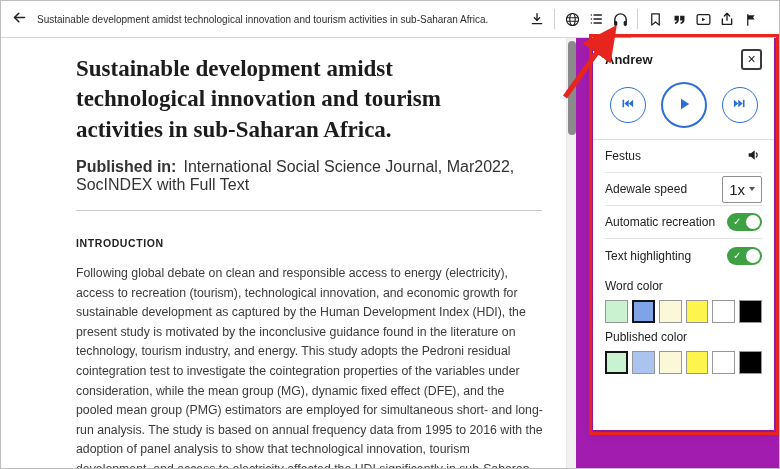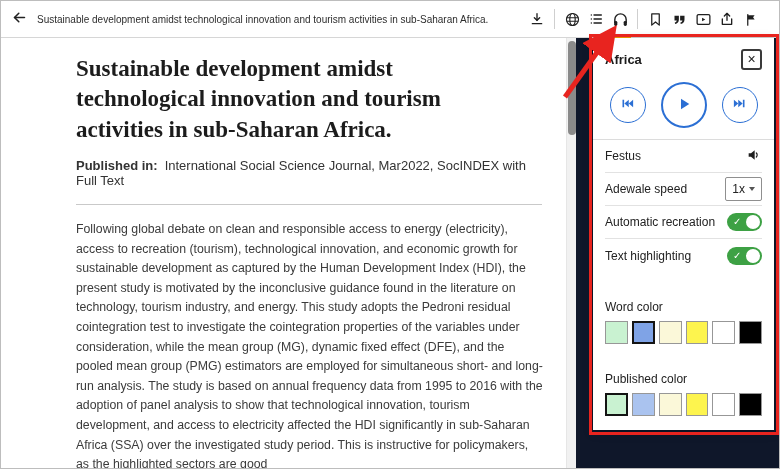--- a/index.html
+++ b/index.html
@@ -1,32 +1,32 @@
 <!DOCTYPE html>
 <html><head>
 <meta charset="utf-8">
 <style>
   * { margin:0; padding:0; box-sizing:border-box; }
   html,body { background:#ffffff; font-family:"Liberation Sans", sans-serif; }
-  .screen { position:relative; width:780px; height:469px; background:#0f172a; border:1px solid #bdbdbd; overflow:hidden; }
+  .screen { position:relative; width:780px; height:469px; background:#a21caf; border:1px solid #bdbdbd; overflow:hidden; }
 
   
   .toolbar { position:absolute; top:0; left:0; right:0; height:37px; background:#fff; border-bottom:1px solid #d6d6d6; display:flex; align-items:center; z-index:5; }
   .back-btn { width:36px; height:37px; border:none; background:none; display:flex; align-items:center; justify-content:center; cursor:pointer; color:#222; }
   .tb-title { font-size:10px; color:#2d2d2d; white-space:nowrap; overflow:hidden; text-overflow:ellipsis; flex:1; padding-right:6px; }
   .tb-icons { display:flex; align-items:center; height:37px; padding-right:16px; flex:none; }
   .icon-btn { position:relative; width:24px; height:37px; border:none; background:none; display:flex; align-items:center; justify-content:center; cursor:pointer; color:#1f1f1f; }
   .icon-btn svg { display:block; }
   .icon-btn.active::after { content:""; position:absolute; left:1px; right:1px; bottom:0; height:3px; background:#f59c00; }
   .tb-sep { width:1px; height:20px; background:#cfcfcf; margin:0 5px; }
 
   
   .content { position:absolute; top:37px; left:0; width:565px; height:432px; padding:10px 25px 0 75px; overflow:hidden; background:#fff; }
   .a-title { font-family:"Liberation Serif", serif; font-size:23px; line-height:1.32; font-weight:700; color:#1c1c1c; width:412px; margin-top:6px; }
-  .meta { margin-top:13px; font-size:13px; color:#333; }
+  .meta { margin-top:13px; font-size:16px; color:#333; }
   .meta-row { margin-top:6px; }
   .meta-label { font-weight:700; margin-right:7px; }
   .divider { border:none; border-top:1px solid #c9c9c9; margin-top:16px; width:466px; }
   .section-h { margin-top:26px; font-size:10.5px; font-weight:700; letter-spacing:.6px; color:#222; }
   .body-text { margin-top:15px; width:468px; font-size:12.3px; line-height:19.6px; color:#3b3b3b; }
 
   
   .scroll-track { position:absolute; left:565px; top:37px; width:10px; height:432px; background:#f1f1f1; border-left:1px solid #e6e6e6; }
   .scroll-thumb { position:absolute; left:1px; top:3px; width:8px; height:94px; background:#8a8a8a; border-radius:4px; }
 
@@ -35,26 +35,26 @@
   .lp-header { display:flex; justify-content:space-between; align-items:center; height:22px; }
   .lp-title { font-size:13px; font-weight:700; color:#1c1c1c; }
   .lp-close { width:21px; height:21px; border:2px solid #3a3a3a; border-radius:3px; background:#fff; display:flex; align-items:center; justify-content:center; font-size:14px; color:#222; cursor:pointer; padding:0; line-height:1; }
   .lp-player { display:flex; align-items:center; justify-content:center; gap:15px; margin-top:12px; }
   .pbtn { border-radius:50%; background:#fff; border:1.6px solid #2b6fd4; display:flex; align-items:center; justify-content:center; cursor:pointer; padding:0; }
   .pbtn.small { width:36px; height:36px; }
   .pbtn.big { width:46px; height:46px; border-width:2px; }
   .lp-div { height:1px; background:#dcdcdc; margin:11px -12px 0; }
   .lp-row { display:flex; justify-content:space-between; align-items:center; min-height:33px; border-bottom:1px solid #e2e2e2; font-size:12px; color:#222; }
   .lp-row.no-border { border-bottom:none;justify-content:space-between; }
-  .speed-box { border:1px solid #8f8f8f; border-radius:2px; padding:4px 6px; font-size:12px; color:#222; background:#fff; display:flex; align-items:center; gap:4px; cursor:pointer; }
+  .speed-box { border:1px solid #8f8f8f; border-radius:2px; padding:4px 6px; font-size:15px; color:#222; background:#fff; display:flex; align-items:center; gap:4px; cursor:pointer; }
   .caret { width:0; height:0; border-left:3.5px solid transparent; border-right:3.5px solid transparent; border-top:4.5px solid #555; display:inline-block; }
   .toggle { position:relative; width:35px; height:18px; border-radius:10px; background:#3da144; cursor:pointer; border:none; }
   .toggle::before { content:"\2713"; position:absolute; top:2px; left:6px; color:#fff; font-size:10px; line-height:14px; }
   .toggle .knob { position:absolute; top:2px; right:2px; width:14px; height:14px; background:#fff; border-radius:50%; }
-  .color-label { font-size:12px; color:#222; margin-top:28px; }
+  .color-label { font-size:12px; color:#222; margin-top:7px; }
   .swatches { display:flex; gap:4px; margin-top:7px; }
   .swatch { width:23px; height:23px; border:1px solid #979797; cursor:pointer; background:#fff; padding:0; }
   .swatch.selected { border:2.5px solid #141414; }
   .iconbtn-plain { border:none; background:none; cursor:pointer; padding:0; display:flex; align-items:center; color:#1f1f1f; }
 
   
   .annotation-box { position:absolute; left:588px; top:33px; width:190px; height:401px; border:3px solid #e8241f; z-index:30; pointer-events:none; }
   .annotation-arrow { position:absolute; left:552px; top:12px; width:80px; height:92px; z-index:31; pointer-events:none; }
 </style>
 </head>
@@ -156,30 +156,31 @@
   </header>
 
   <main class="content">
     <h1 class="a-title">Sustainable development amidst technological innovation and tourism activities in sub-Saharan Africa.</h1>
     <div class="meta">
       <div class="meta-row">
         <span class="meta-label">Published in:</span><span>International Social Science Journal, Mar2022, SocINDEX with Full Text</span>
       </div>
     </div>
     <hr class="divider">
+    <h2 class="section-h">INTRODUCTION</h2>
     <p class="body-text">Following global debate on clean and responsible access to energy (electricity), access to recreation (tourism), technological innovation, and economic growth for sustainable development as captured by the Human Development Index (HDI), the present study is motivated by the inconclusive guidance found in the literature on technology, tourism industry, and energy. This study adopts the Pedroni residual cointegration test to investigate the cointegration properties of the variables under consideration, while the mean group (MG), dynamic fixed effect (DFE), and the pooled mean group (PMG) estimators are employed for simultaneous short- and long-run analysis. The study is based on annual frequency data from 1995 to 2016 with the adoption of panel analysis to show that technological innovation, tourism development, and access to electricity affected the HDI significantly in sub-Saharan Africa (SSA) over the investigated study period. This is instructive for policymakers, as the highlighted sectors are good</p>
   </main>
 
   <div class="scroll-track">
     <div class="scroll-thumb"></div>
   </div>
 
   <aside class="listen-panel">
     <div class="lp-header">
-      <span class="lp-title">Africa</span>
+      <span class="lp-title">Andrew</span>
       <button class="lp-close">
           <span>×</span>
         </button>
     </div>
 
     <div class="lp-player">
       <button class="pbtn small">
         <span><svg width="15" height="15" viewBox="0 0 24 24" fill="#2b6fd4">
               <rect x="4" y="6" width="2.6" height="12"></rect>
               <path d="M14 6v12l-7-6z"></path>

